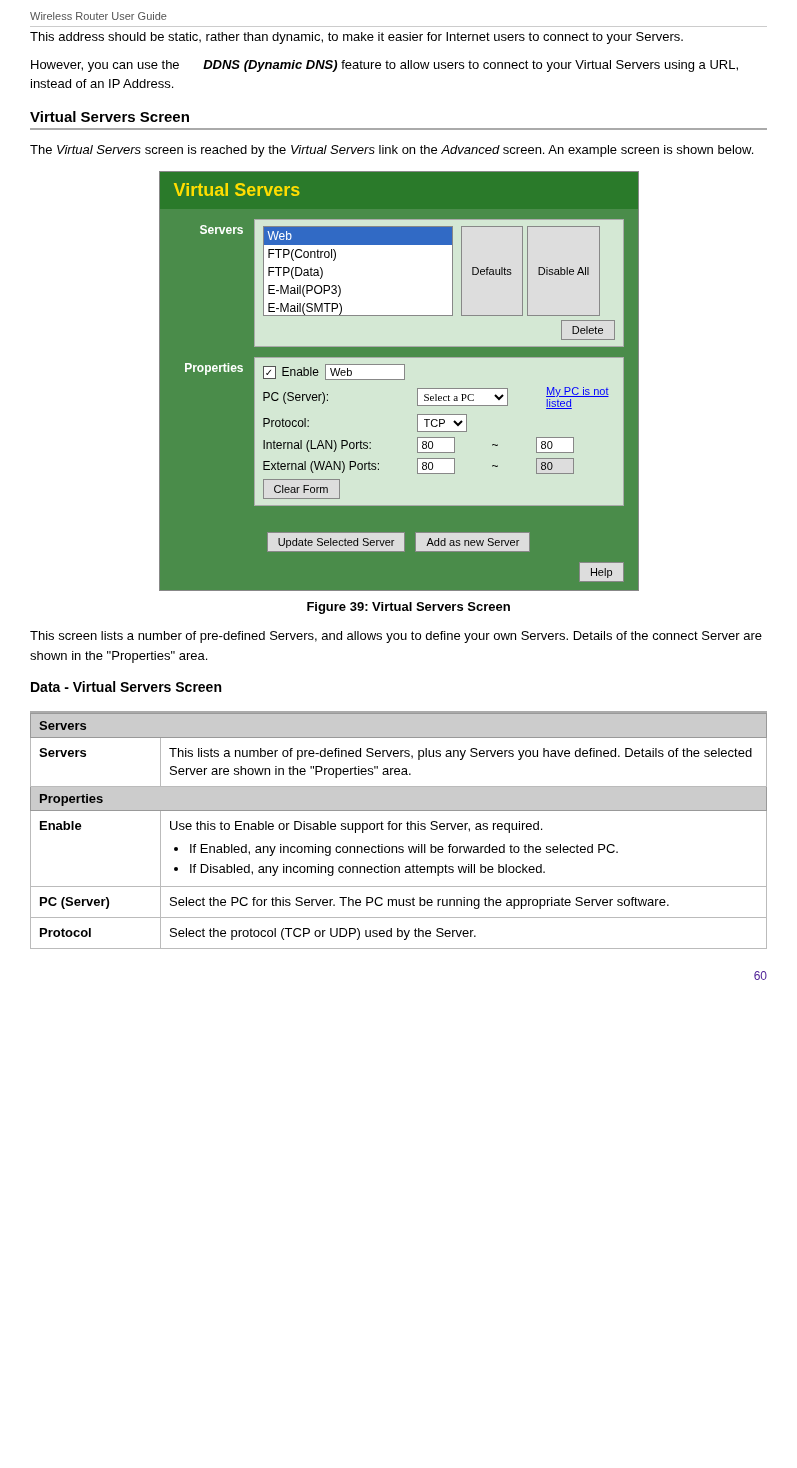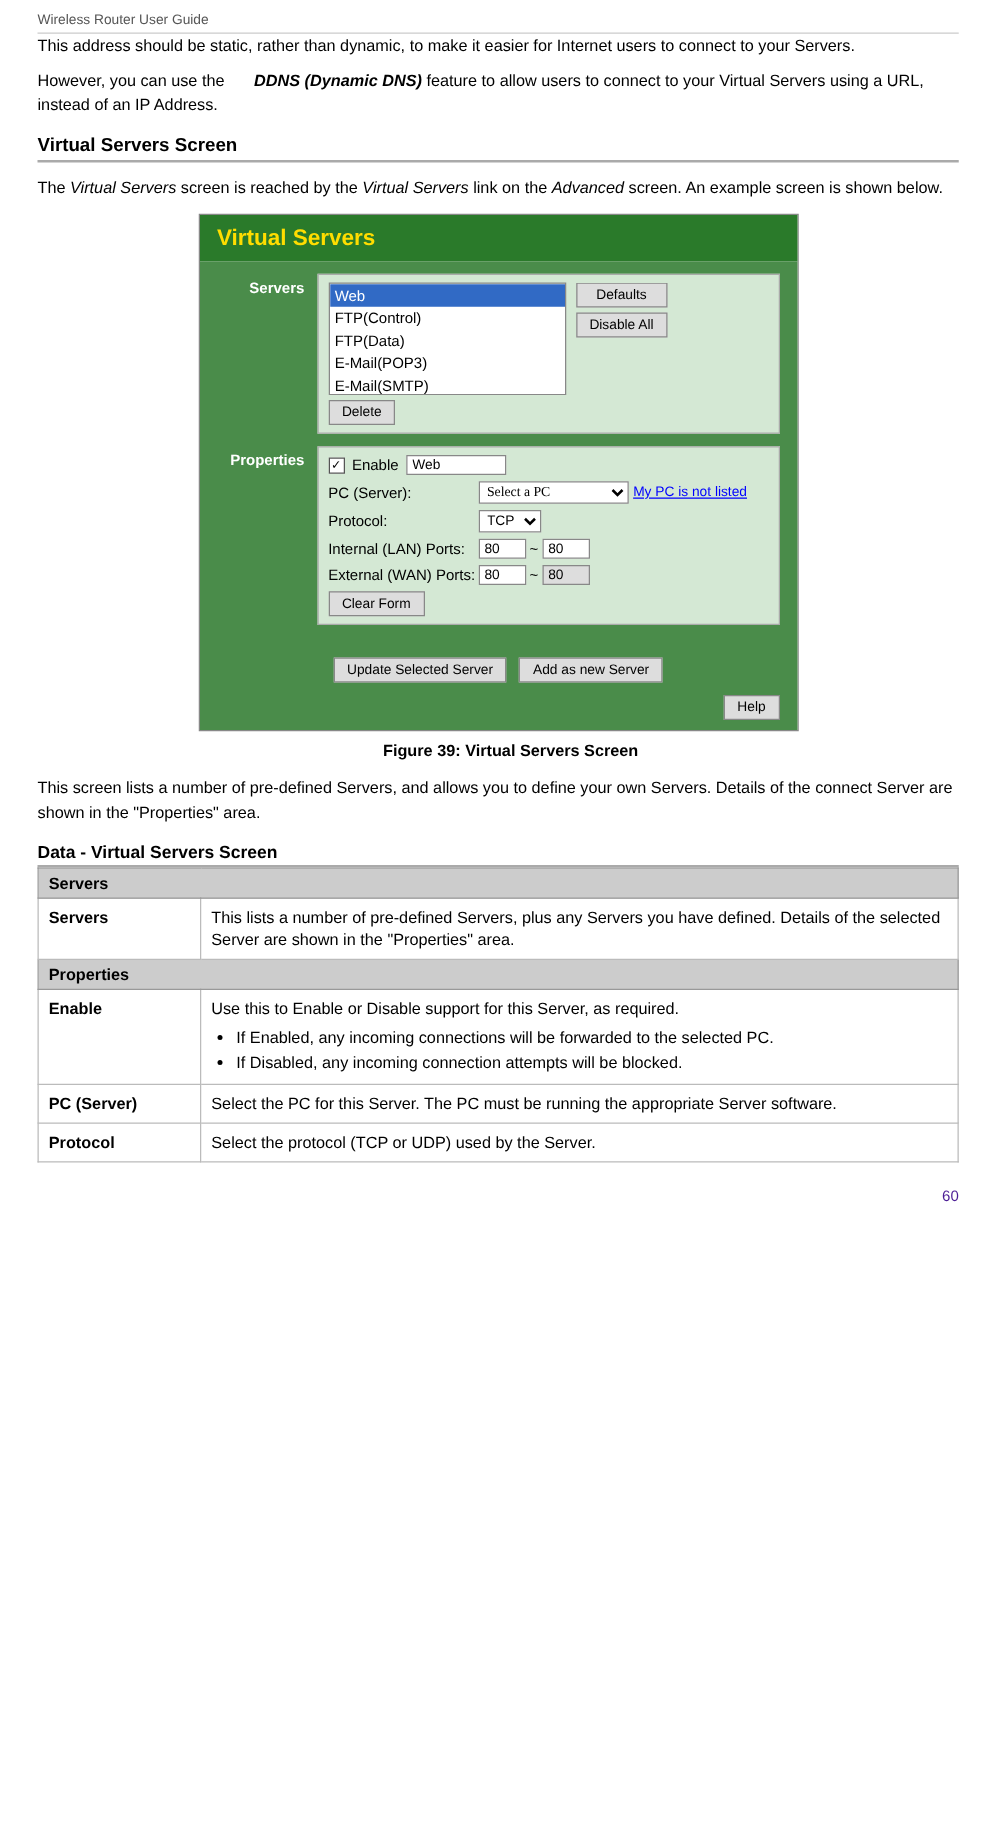--- a/index.html
+++ b/index.html
@@ -90,43 +90,44 @@
     .server-list-item {
       padding: 2px 4px;
       cursor: pointer;
     }
     .server-list-item.selected {
       background: #316AC5;
       color: #fff;
     }
     .servers-buttons {
       display: flex;
-      flex-direction: column;
+      flex-direction: row;
       gap: 4px;
     }
     .vs-button {
       background: #ddd;
       border: 1px solid #888;
       padding: 3px 10px;
       font-size: 11px;
       cursor: pointer;
       white-space: nowrap;
     }
     .delete-row {
       margin-top: 4px;
       display: flex;
-      justify-content: flex-start;
+      justify-content: flex-end;
     }
     .properties-area {
       font-size: 12px;
     }
     .prop-row {
       display: flex;
       align-items: center;
       margin-bottom: 5px;
+      gap: 34px;
     }
     .prop-label {
       width: 120px;
       flex-shrink: 0;
       color: #000;
     }
     .prop-input {
       border: 1px solid #888;
       background: #fff;
       padding: 1px 4px;
@@ -189,21 +190,21 @@
       font-weight: normal;
     }
     .body-para {
       line-height: 1.5;
       margin-bottom: 12px;
     }
     .data-section-heading {
       font-size: 14px;
       font-weight: bold;
       border-bottom: 2px solid #aaa;
-      padding-bottom: 3px;
+      padding-bottom: 16px;
       margin-bottom: 0;
       margin-top: 14px;
     }
     .data-table {
       width: 100%;
       border-collapse: collapse;
       margin-top: 0;
     }
     .data-table th.group-header {
       background: #ccc;

